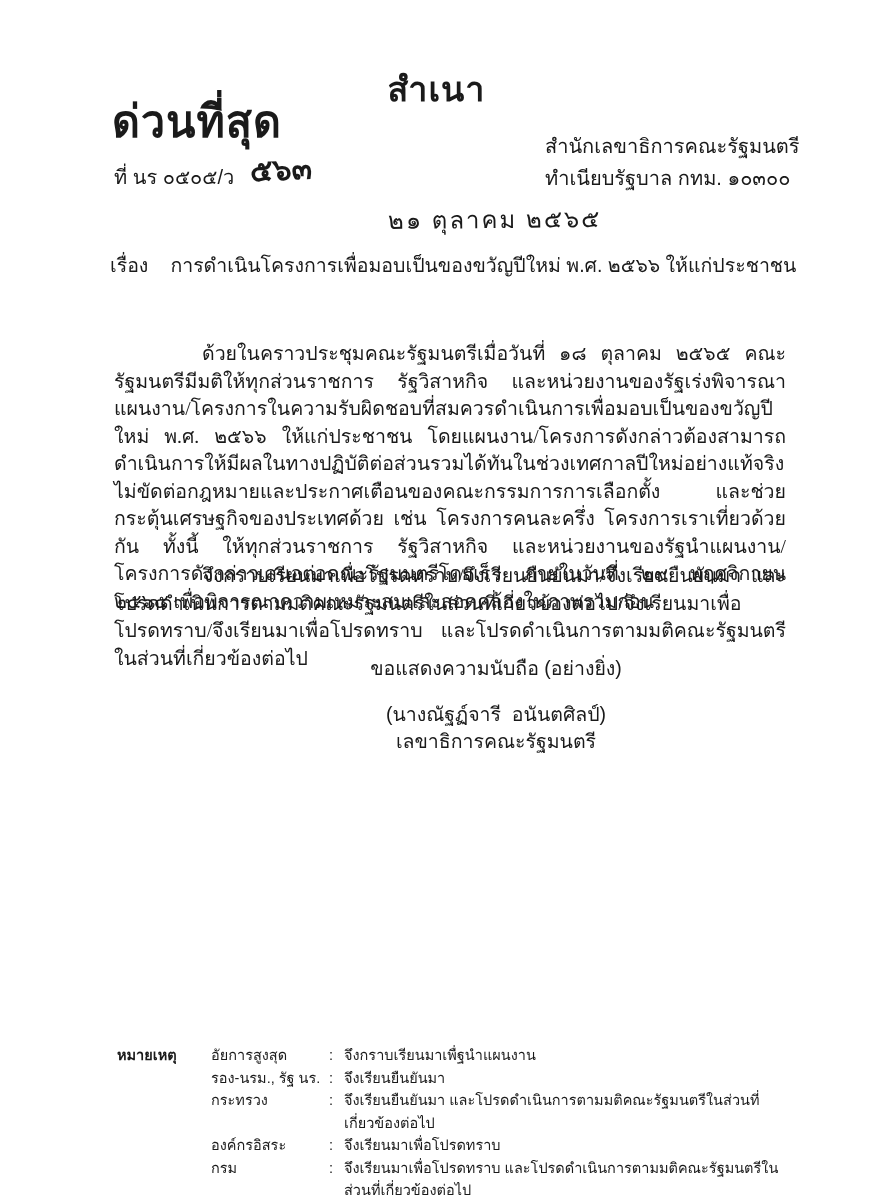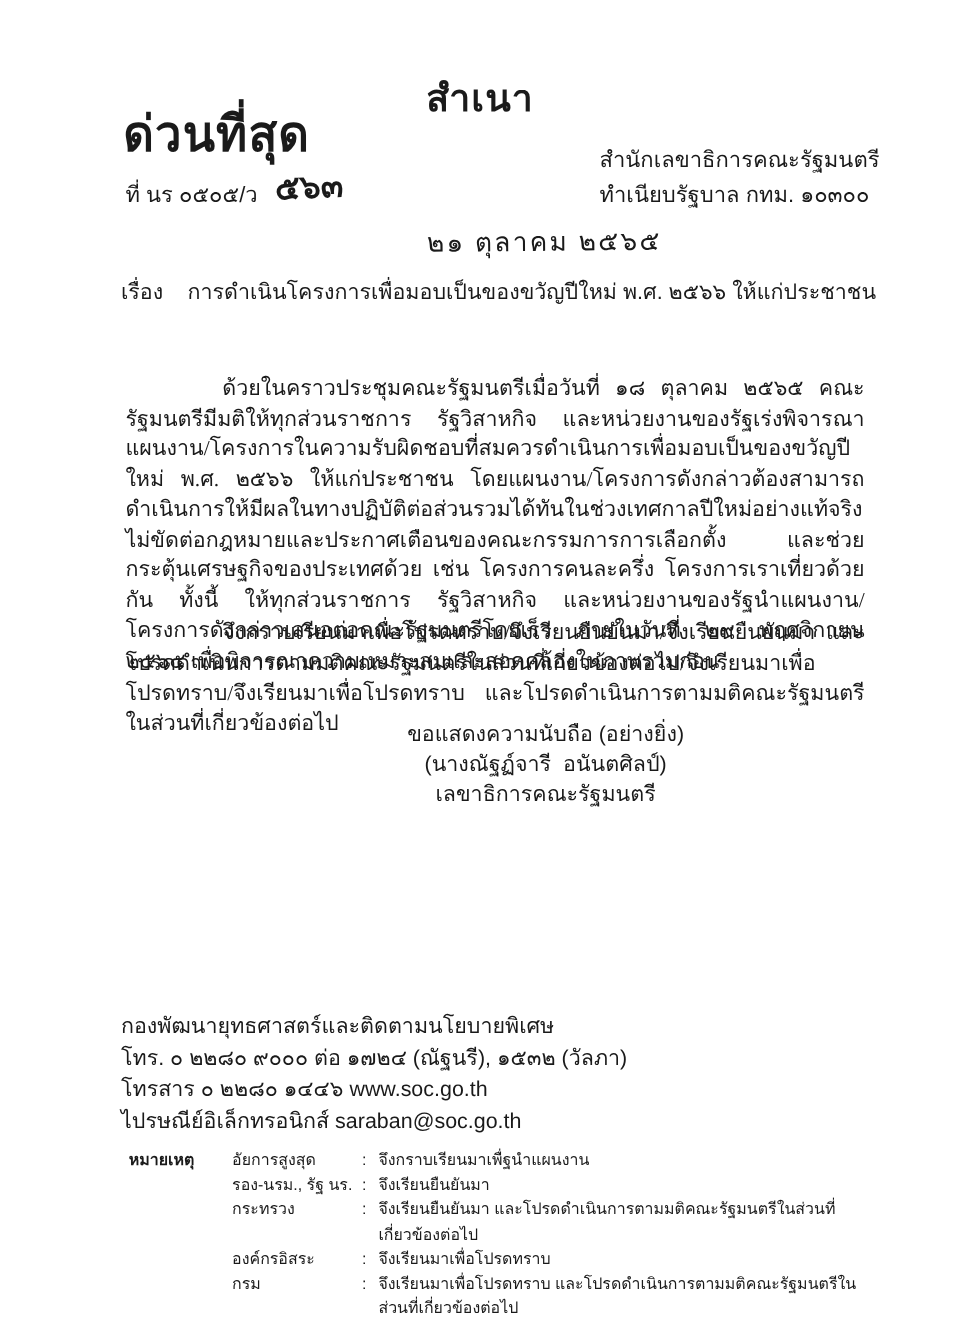--- a/index.html
+++ b/index.html
@@ -79,21 +79,21 @@
   .para2 { top: 558px; }
   .indent { text-indent: 88px; }
   .body-col p { margin: 4px; font-family: Liberation Serif, serif; }
 
   .closing-block {
     top: 655px; left: 318px; width: 356px;
     text-align: center;
     font-size: 19.5px;
     line-height: 27px;
   }
-  .closing-block .valediction { }
+  .closing-block .valediction { margin-bottom: 19px; }
   .closing-block .signature-name { margin-bottom: 26px; font-weight: 500; }
 
   .contact-block {
     top: 919px; left: 110px; width: 560px;
     font-size: 19.5px;
     line-height: 28.5px;
   }
 
   .footnote {
     top: 1044px; left: 113px; width: 690px;
@@ -145,26 +145,20 @@
   <div class="abs body-col para2">
     <p class="indent">จึงกราบเรียนมาเพื่อโปรดทราบ/จึงเรียนยืนยันมา/จึงเรียนยืนยันมา และโปรดดำเนินการตามมติคณะรัฐมนตรีในส่วนที่เกี่ยวข้องต่อไป/จึงเรียนมาเพื่อโปรดทราบ/จึงเรียนมาเพื่อโปรดทราบ และโปรดดำเนินการตามมติคณะรัฐมนตรีในส่วนที่เกี่ยวข้องต่อไป</p>
   </div>
 
   <div class="abs closing-block">
     <div class="valediction pre">ขอแสดงความนับถือ (อย่างยิ่ง)</div>
     <div class="pre">(นางณัฐฏ์จารี  อนันตศิลป์)</div>
     <div>เลขาธิการคณะรัฐมนตรี</div>
   </div>
 
-  <div class="abs contact-block">
-    <div>กองพัฒนายุทธศาสตร์และติดตามนโยบายพิเศษ</div>
-    <div>โทร. ๐ ๒๒๘๐ ๙๐๐๐ ต่อ ๑๗๒๔ (ณัฐนรี), ๑๕๓๒ (วัลภา)</div>
-    <div>โทรสาร ๐ ๒๒๘๐ ๑๔๔๖ www.soc.go.th</div>
-    <div>ไปรษณีย์อิเล็กทรอนิกส์ saraban@soc.go.th</div>
-  </div>
 
   <div class="abs footnote">
     <div class="footnote-label">หมายเหตุ</div>
     <div class="footnote-rows">
       <div class="footnote-row">
         <span>อัยการสูงสุด</span>
         <span>:</span>
         <span>จึงกราบเรียนมาเพื่ฐนำแผนงาน</span>
       </div>
       <div class="footnote-row">

